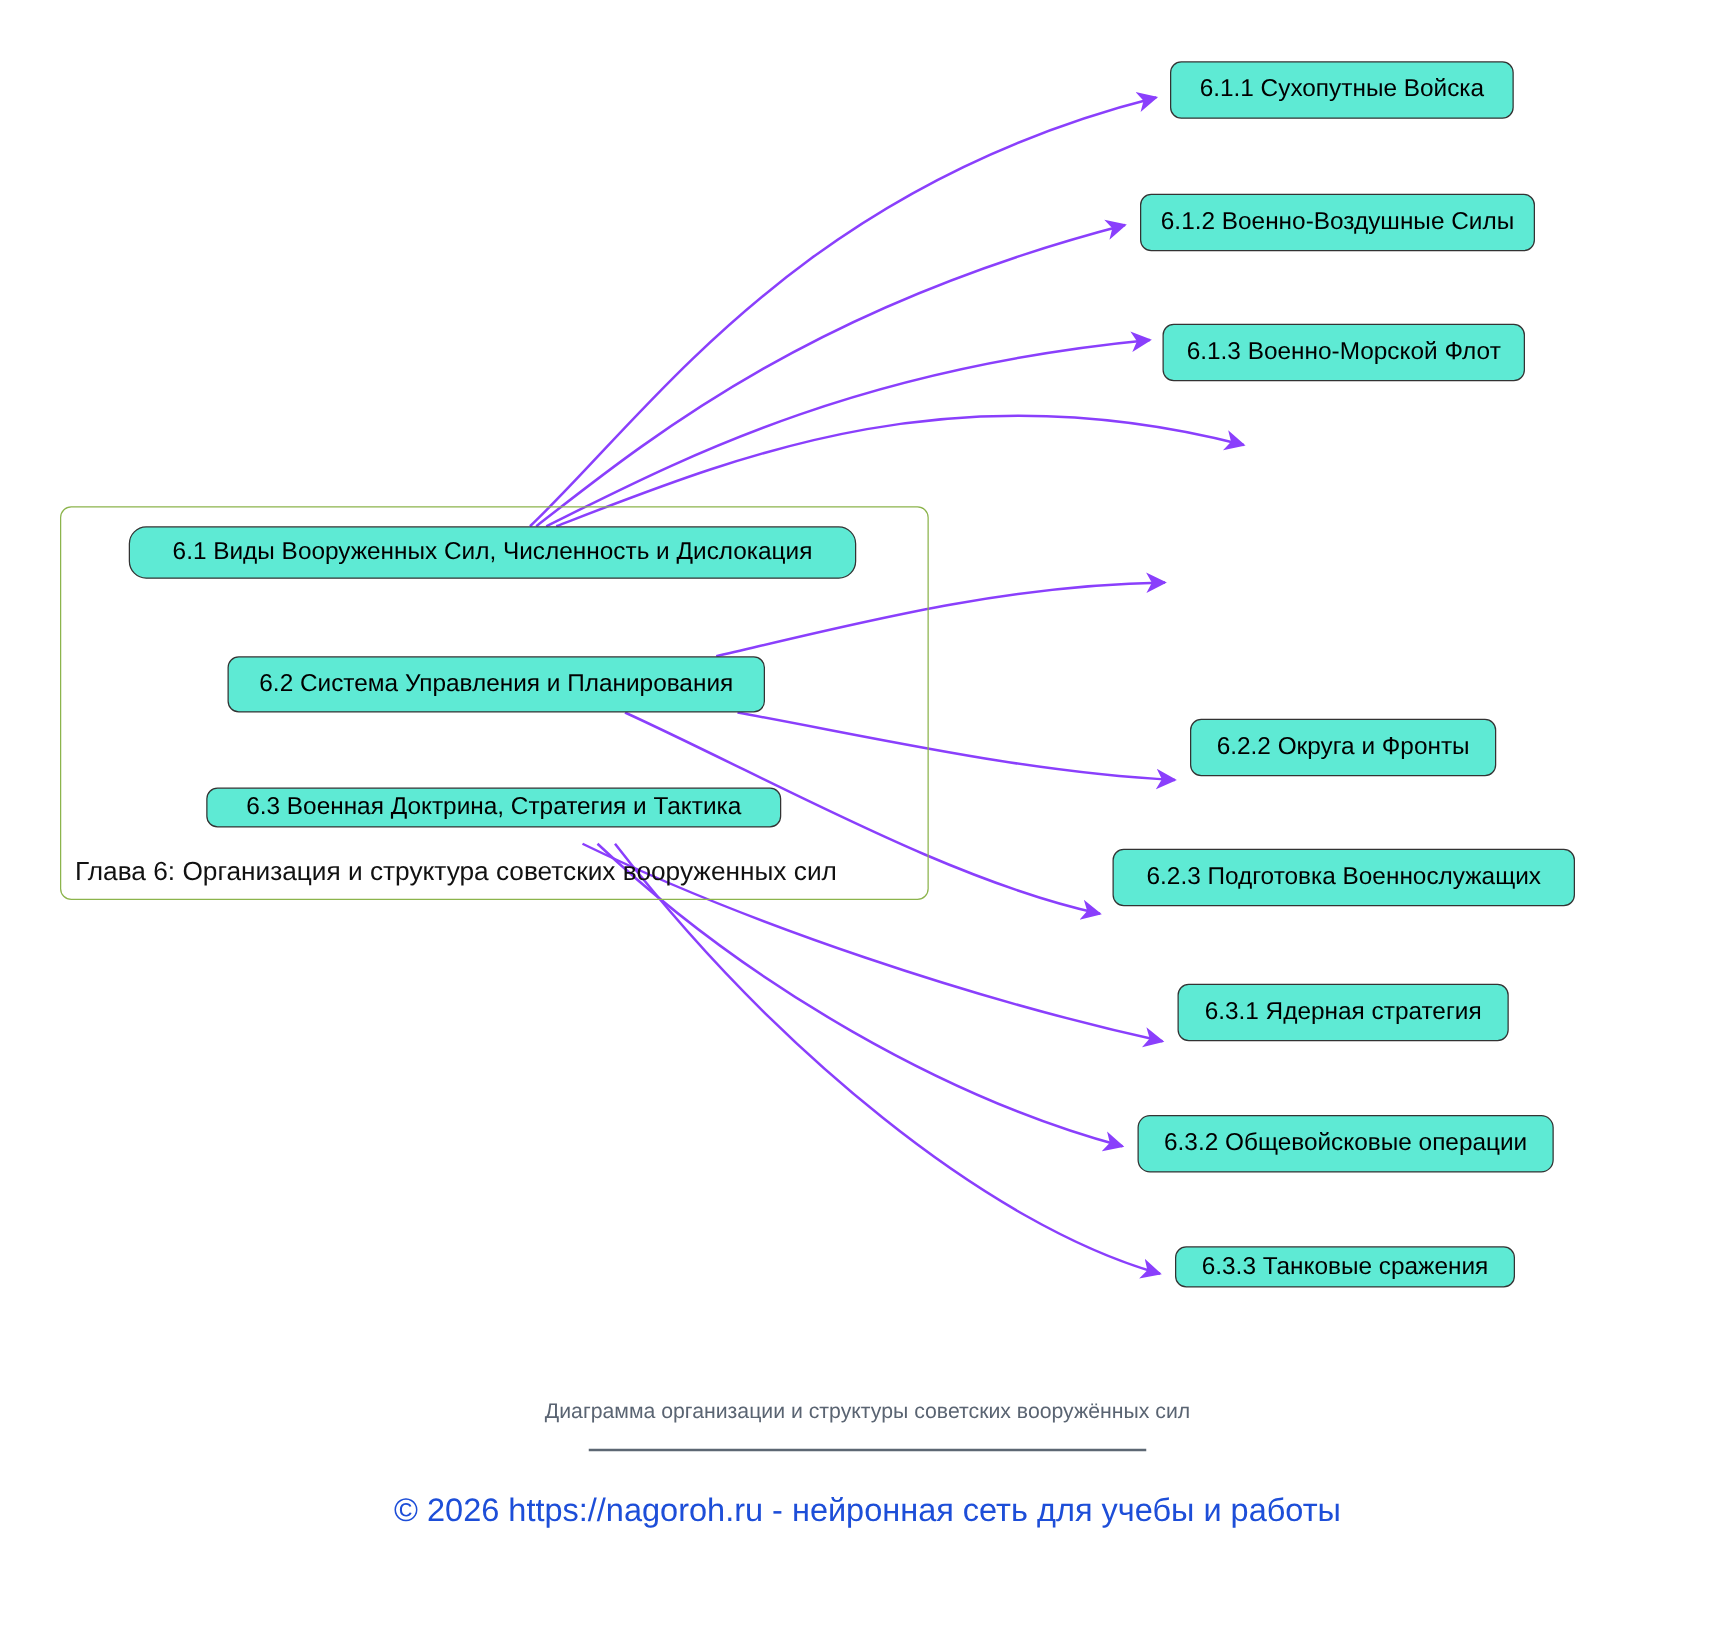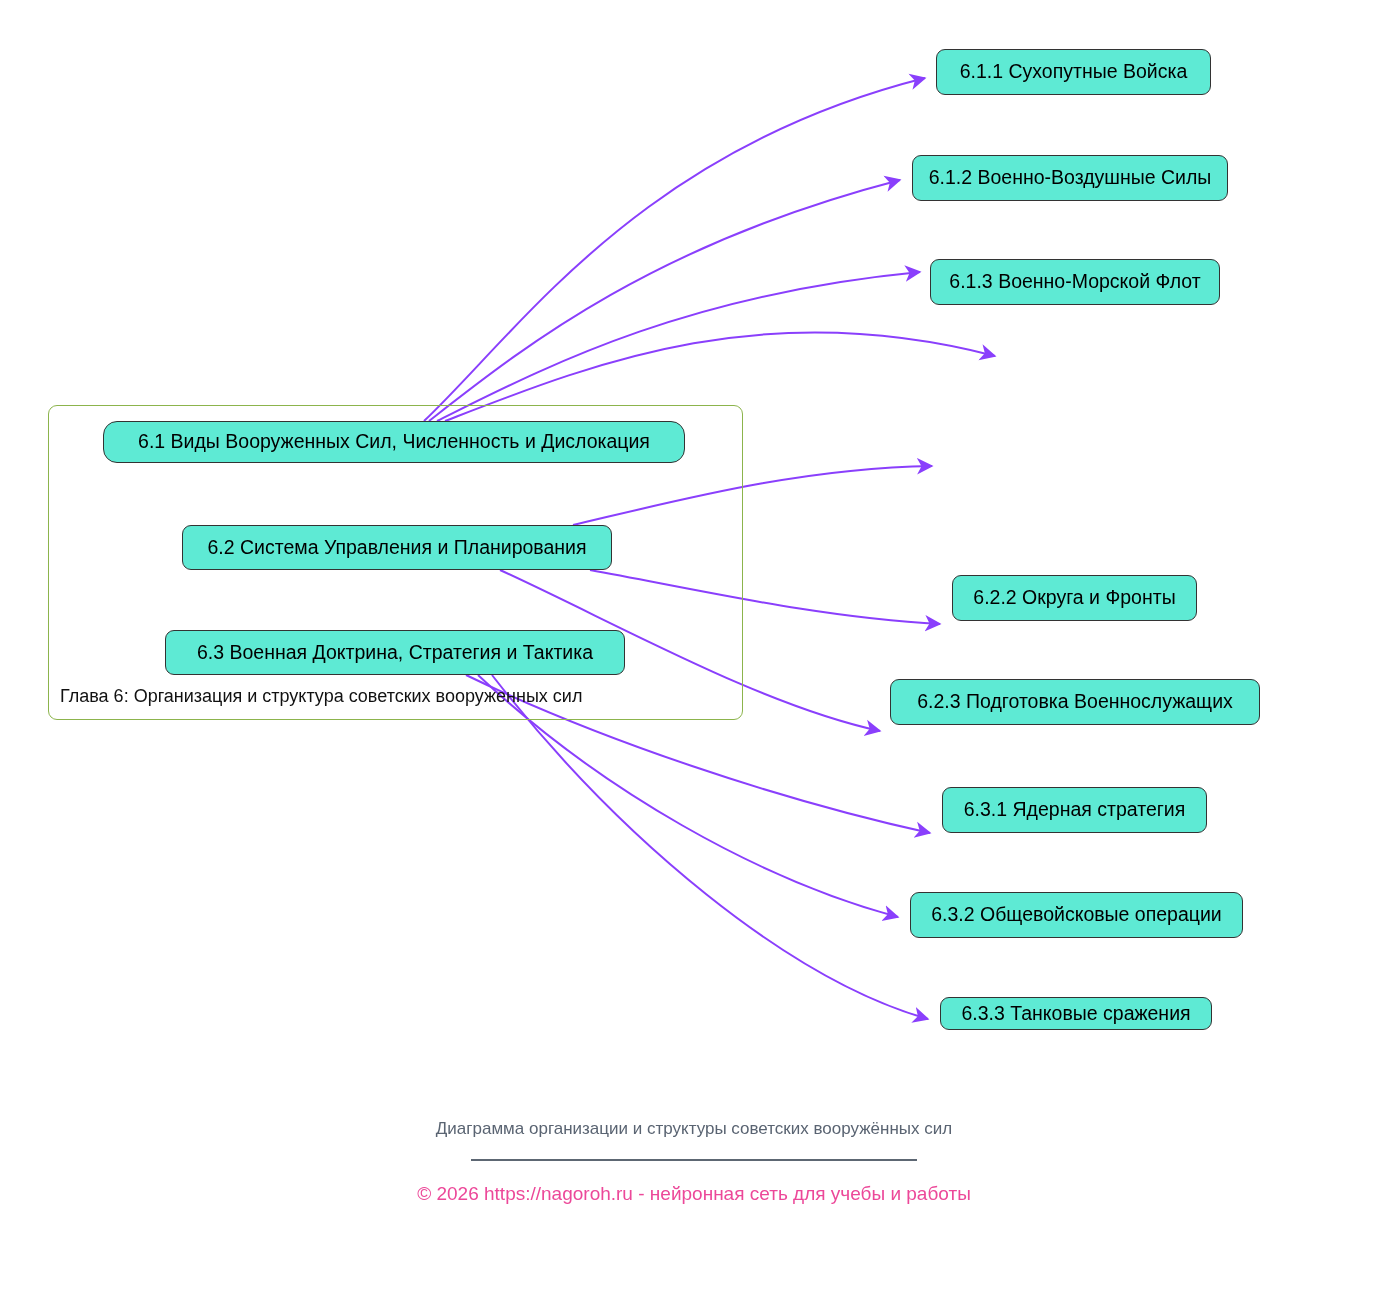--- a/index.html
+++ b/index.html
@@ -44,21 +44,21 @@
   }
   .subgraph {
     position: absolute;
     box-sizing: border-box;
     border: 1.6px solid #8cb44c;
     border-radius: 9px;
     background: transparent;
   }
   .subgraph-label {
     position: absolute;
-    font-size: 18px;
+    font-size: 21px;
     color: #111111;
     white-space: nowrap;
   }
   #footer {
     position: absolute;
     left: 0;
     top: 1118px;
     width: 1388px;
     text-align: center;
   }
@@ -70,23 +70,23 @@
     max-width: 520px;
     margin: 0 auto;
   }
   #footer-divider {
     width: 446px;
     height: 0;
     margin: 18px auto 0 auto;
     border-top: 2px solid #5d6773;
   }
   #footer-copy {
-    margin-top: 22px;
-    font-size: 19px;
-    color: #ec4899;
+    margin-top: 32px;
+    font-size: 26px;
+    color: #1d4ed8;
     line-height: 1.2;
   }
 </style>
 </head>
 <body>
 
 <div id="canvas">
 
   <svg id="edge-layer" viewBox="0 0 1388 1300" xmlns="http://www.w3.org/2000/svg">
     <defs>
@@ -114,21 +114,21 @@
   <div class="subgraph-label" style="left:60px; top:686px;">Глава 6: Организация и структура советских вооруженных сил</div>
 
   <div class="node" style="left:103px; top:421px; width:582px; height:42px;border-radius:14px;">
     <span>6.1 Виды Вооруженных Сил, Численность и Дислокация</span>
   </div>
 
   <div class="node" style="left:182px; top:525px; width:430px; height:45px;">
     <span>6.2 Система Управления и Планирования</span>
   </div>
 
-  <div class="node" style="left:165px; top:630px; width:460px; height:45px;">
+  <div class="node" style="left:165px; top:630px; width:460px; height:32px;">
     <span>6.3 Военная Доктрина, Стратегия и Тактика</span>
   </div>
 
   <div class="node" style="left:936px; top:49px; width:275px; height:46px;">
     <span>6.1.1 Сухопутные Войска</span>
   </div>
 
   <div class="node" style="left:912px; top:155px; width:316px; height:46px;">
     <span>6.1.2 Военно-Воздушные Силы</span>
   </div>
@@ -144,21 +144,21 @@
   </div>
 
   <div class="node" style="left:890px; top:679px; width:370px; height:46px;">
     <span>6.2.3 Подготовка Военнослужащих</span>
   </div>
 
   <div class="node" style="left:942px; top:787px; width:265px; height:46px;">
     <span>6.3.1 Ядерная стратегия</span>
   </div>
 
-  <div class="node" style="left:910px; top:892px; width:333px; height:46px;">
+  <div class="node" style="left:910px; top:892px; width:333px; height:46px;border-radius:10px;">
     <span>6.3.2 Общевойсковые операции</span>
   </div>
 
   <div class="node" style="left:940px; top:997px; width:272px; height:33px;">
     <span>6.3.3 Танковые сражения</span>
   </div>
 
   <div id="footer">
     <div id="footer-title">Диаграмма организации и структуры советских вооружённых сил</div>
     <div id="footer-divider"></div>

